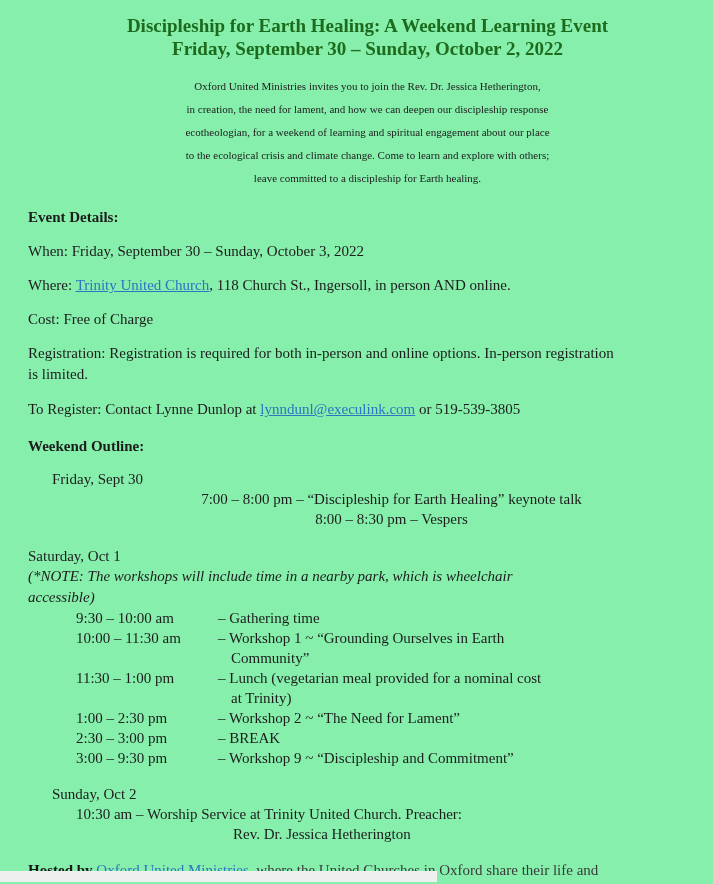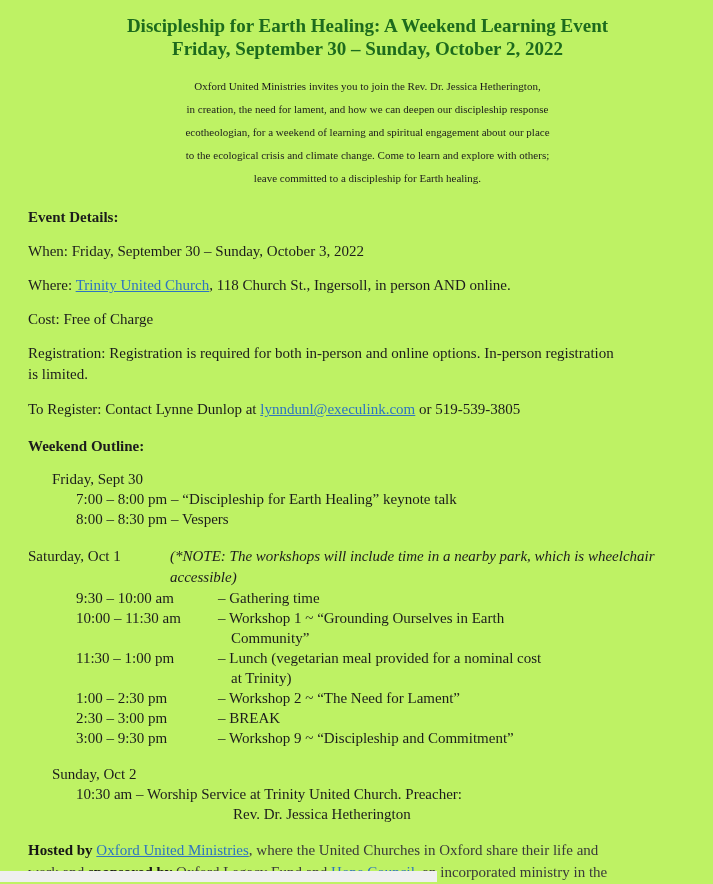--- a/index.html
+++ b/index.html
@@ -1,19 +1,19 @@
 <!DOCTYPE html>
 <html><head>
 <meta charset="utf-8">
 <style>
   html,body{margin:0;padding:0;background:#ffffff;}
   .page{
     position:relative;
     width:713px;height:884px;
-    background:#bef264;
+    background:#86efac;
     font-family:"Liberation Serif","DejaVu Serif",serif;
     font-size:15px;line-height:20px;color:#1c1c1c;
     overflow:hidden;
     box-sizing:border-box;
     padding:14px 6px 0 28px;
   }
   .line{white-space:nowrap;}
   .b{font-weight:bold;}
   a.link,.link{color:#2e74c1;text-decoration:underline;cursor:pointer;}
   .doc-title{
@@ -22,22 +22,22 @@
     font-size:19px;line-height:23px;
   }
   .intro{
     margin-top:15px;text-align:center;
     font-size:11px;line-height:23px;
   }
   .heading{margin-top:17px;font-weight:bold;}
   .para{margin-top:14px;}
   .reg{line-height:21px;}
   .day-label{margin-top:13px;margin-left:24px;}
-  .indent{margin-left:48px;}
-  .sat-head{display:flex;margin-top:17px;}
+  .indent{margin-left:48px;text-align:center;}
+  .sat-head{display:flex;margin-top:17px;flex-direction:column;}
   .sat-label{width:142px;flex:none;}
   .sat-note{flex:1;font-style:italic;line-height:21px;}
   .sched-rows{margin-left:48px;}
   .srow{display:flex;}
   .stime{width:142px;flex:none;}
   .sdesc{flex:1;}
   .sdesc .cont{padding-left:13px;}
   .sun-line1{margin-left:48px;}
   .sun-line2{margin-left:205px;}
   .footer{

